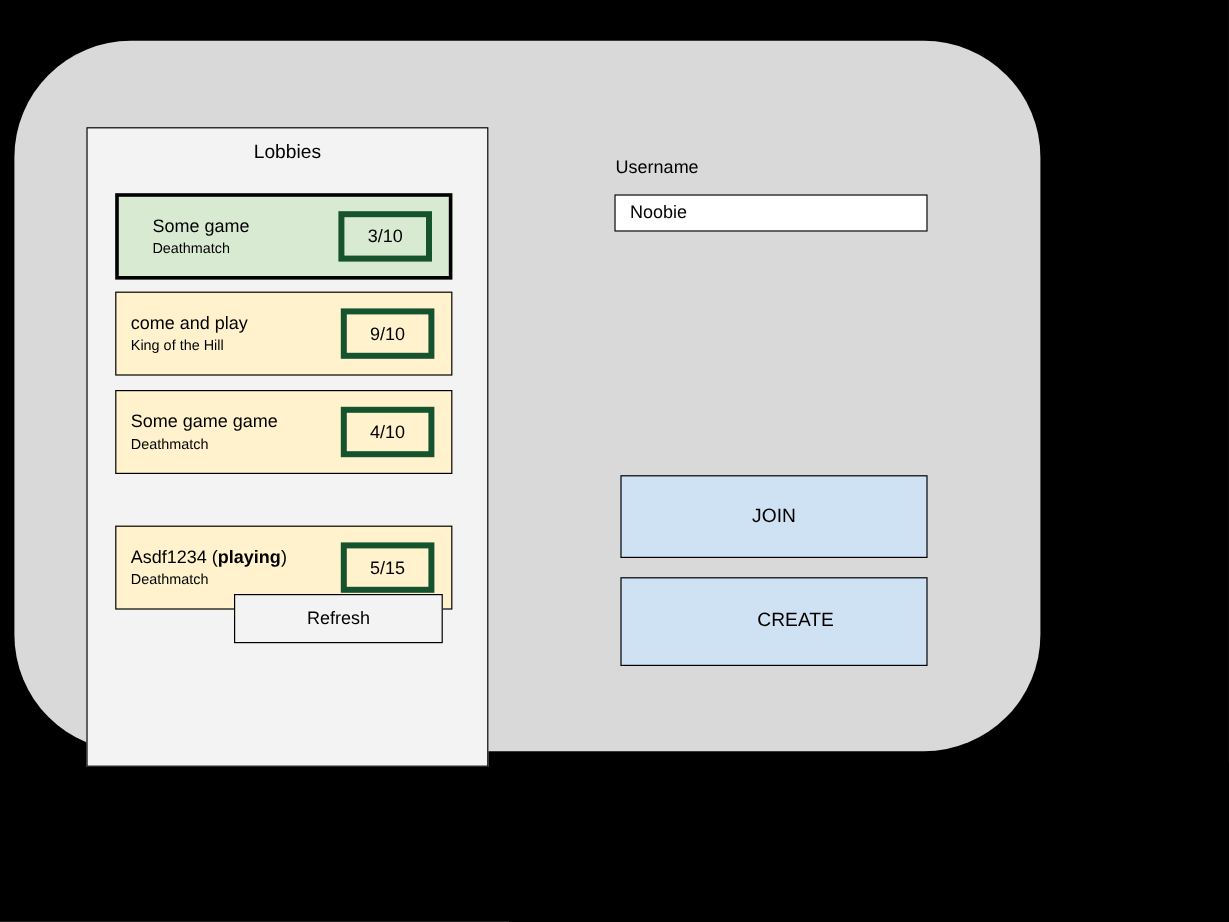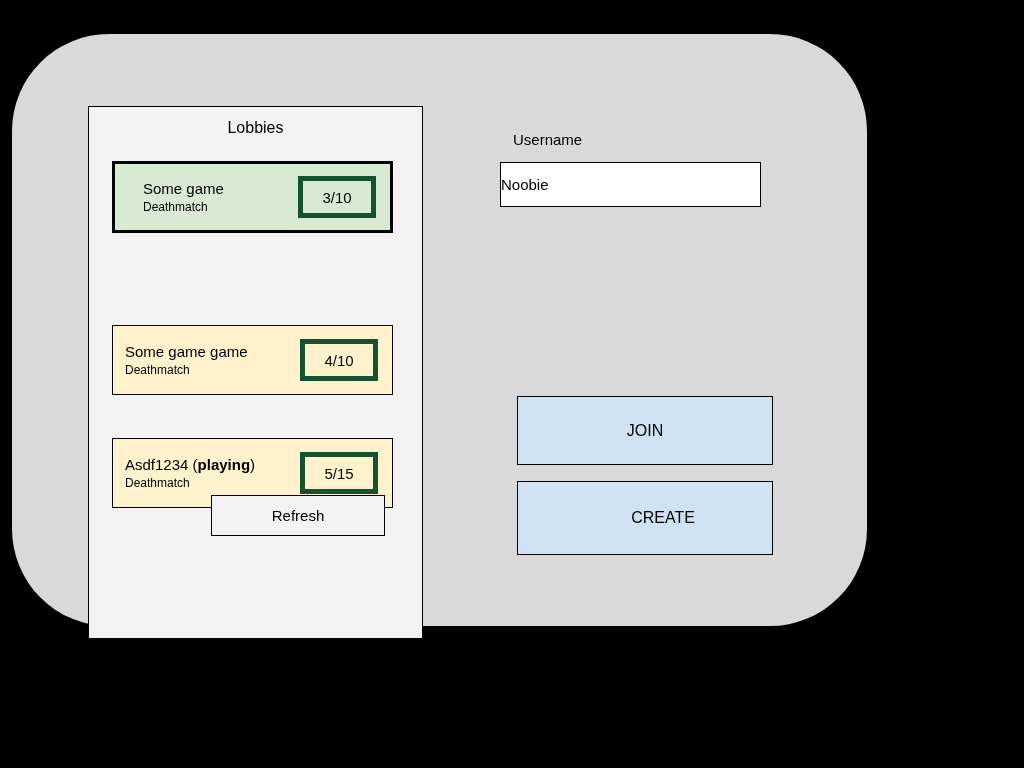--- a/index.html
+++ b/index.html
@@ -14,21 +14,21 @@
   .card {
     position: absolute;
     left: 12px; top: 34px;
     width: 855px; height: 592px;
     background: #d9d9d9;
     border-radius: 97px;
   }
   
   .lobbies-panel {
     position: absolute;
-    left: 76px; top: 72px;
+    left: 60px; top: 72px;
     width: 335px; height: 533px;
     background: #f3f3f3;
     border: 1px solid #000000;
   }
   .lobbies-title {
     position: absolute;
     top: 12px; left: 0; right: 0;
     text-align: center;
     font-size: 16px;
   }
@@ -79,27 +79,27 @@
     margin-left: 46px;
   }
   
   .username-label {
     position: absolute;
     left: 501px; top: 97px;
     font-size: 15px;
   }
   .username-input {
     position: absolute;
-    left: 488px; top: 128px;
-    width: 261px; height: 45px;
+    left: 500px; top: 128px;
+    width: 261px; height: 31px;
     background: #ffffff;
     border: 1px solid #000000;
     font-size: 15px;
     font-family: "Liberation Sans", sans-serif;
-    padding-left: 0;
+    padding-left: 12px;
     outline: none;
   }
   .action-button {
     position: absolute;
     left: 505px;
     width: 256px;
     background: #cfe2f3;
     border: 1px solid #000000;
     display: flex;
     align-items: center;
@@ -119,20 +119,27 @@
     <div class="lobbies-title">Lobbies</div>
 
     <div class="lobby-item selected pos-1">
       <div class="lobby-text">
         <div class="lobby-name">Some game</div>
         <div class="lobby-mode">Deathmatch</div>
       </div>
       <div class="player-count">3/10</div>
     </div>
 
+    <div class="lobby-item pos-2">
+      <div class="lobby-text">
+        <div class="lobby-name">come and play</div>
+        <div class="lobby-mode">King of the Hill</div>
+      </div>
+      <div class="player-count">9/10</div>
+    </div>
 
     <div class="lobby-item pos-3">
       <div class="lobby-text">
         <div class="lobby-name">Some game game</div>
         <div class="lobby-mode">Deathmatch</div>
       </div>
       <div class="player-count">4/10</div>
     </div>
 
     <div class="lobby-item pos-4">

